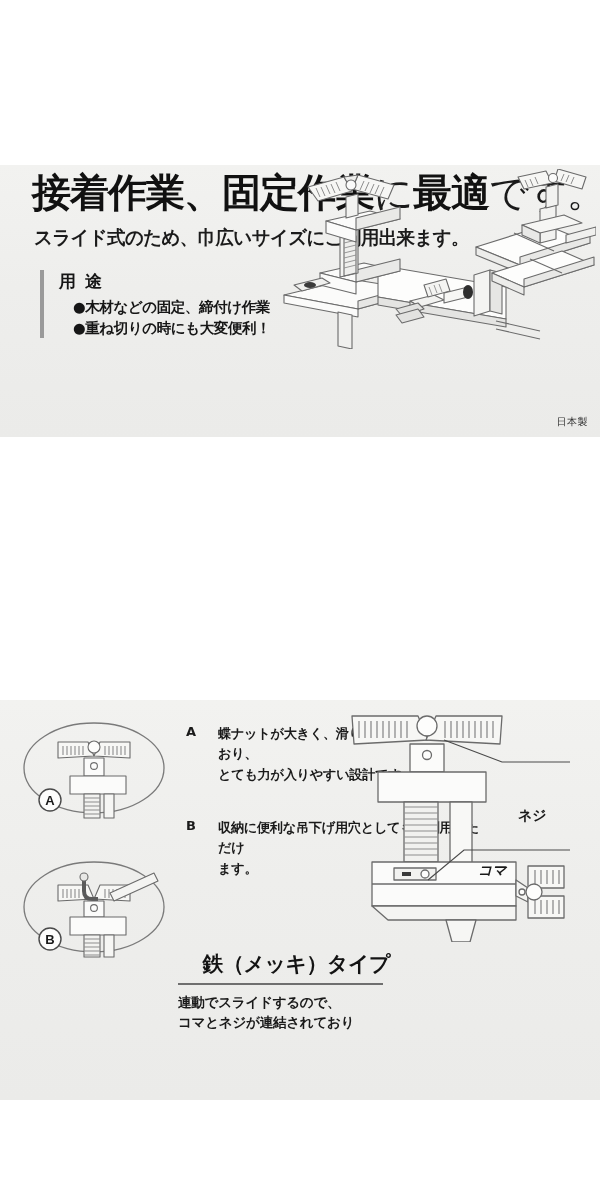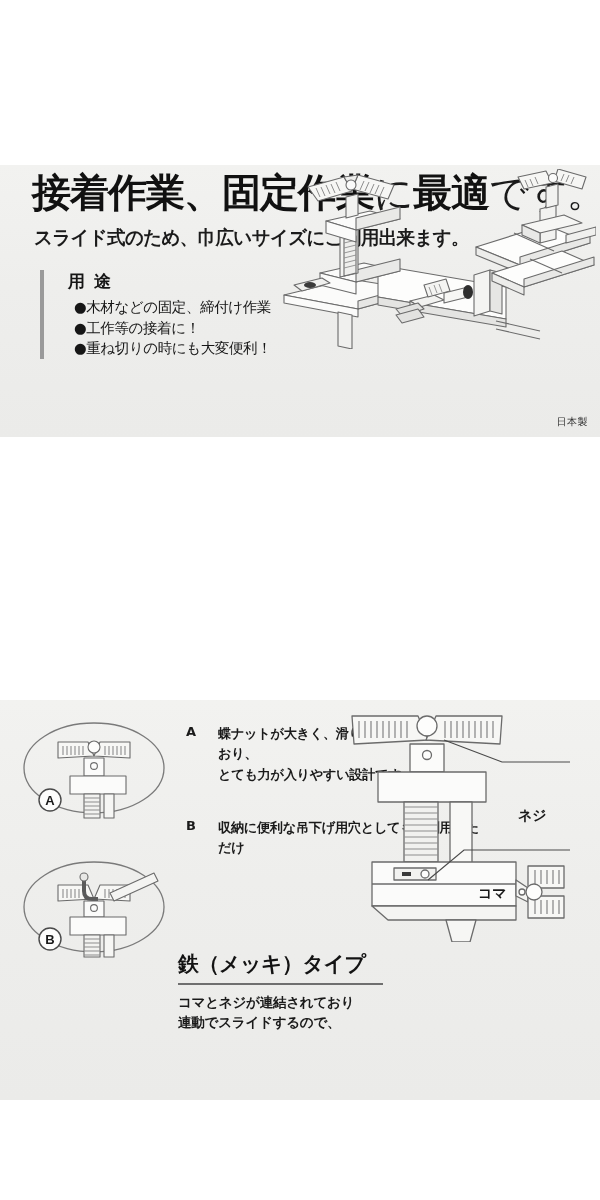--- a/index.html
+++ b/index.html
@@ -39,34 +39,34 @@
     font-size:19px;font-weight:bold;
     color:#1b1b1b;
     letter-spacing:-0.6px;
     transform:scaleX(0.97);
     transform-origin:left center;
   }
 
   
   #usage-block{
     position:absolute;left:40px;top:105px;
-    padding-left:22px;
+    padding-left:13px;
     border-left:4px solid #9a9a9a;
   }
   #usage-heading{
     font-size:17px;font-weight:bold;color:#161616;
     letter-spacing:9px;
     margin:0 0 4px 2px;
   }
   .usage-item{
-    font-size:14.5px;font-weight:normal;color:#161616;
+    font-size:14.5px;font-weight:bold;color:#161616;
     line-height:1.42;
     white-space:nowrap;
     letter-spacing:-0.4px;
-    margin-left:8px;
+    margin-left:16px;
   }
 
   #made-in-japan{
     position:absolute;right:12px;bottom:8px;
     font-size:10px;font-weight:normal;color:#333;
     letter-spacing:0.5px;
   }
 
   
   #top-illustration{
@@ -96,20 +96,21 @@
     line-height:1.55;
     letter-spacing:-0.3px;
   }
 
   
   #type-block{position:absolute;left:178px;top:250px;width:212px;}
   #type-heading{
     font-size:21px;font-weight:bold;color:#131313;
     letter-spacing:-0.5px;white-space:nowrap;
     margin:0;
+    text-align:right;
   }
   #type-rule{
     height:2px;background:#6f6f6f;
     margin:5px 0 7px 0;width:205px;
   }
   .type-line{
     font-size:13.6px;font-weight:bold;color:#1a1a1a;
     line-height:1.5;letter-spacing:-0.3px;white-space:nowrap;
   }
 
@@ -117,37 +118,36 @@
   #clamp-diagram{
     position:absolute;left:332px;top:10px;
     width:262px;height:232px;
   }
   .callout-label{
     position:absolute;
     font-size:14px;font-weight:bold;color:#181818;
     letter-spacing:0px;
   }
   #callout-neji{left:478px;top:107px;margin-left:40px;}
-  #callout-koma{left:478px;top:185px;}
+  #callout-koma{left:478px;top:162px;font-style:italic;}
 </style>
 </head>
 <body>
 
 <section class="panel" id="panel-top">
 
   <div class="headline">
     <span class="hv">接着作業、固定作業</span><span class="lt">に</span><span class="hv">最適</span><span class="lt">です。</span>
   </div>
 
   <div class="subhead">スライド式のため、巾広いサイズにご利用出来ます。</div>
 
   <div id="usage-block">
     <div id="usage-heading">用途</div>
     <div class="usage-item">●木材などの固定、締付け作業</div>
-    <div class="usage-item">●工作等の接着に！</div>
     <div class="usage-item">●重ね切りの時にも大変便利！</div>
   </div>
 
   <svg id="top-illustration" viewBox="0 0 318 180">
     <g fill="#fbfbfa" stroke="#6b6b6b" stroke-width="1.1" stroke-linejoin="round">
 
       <path d="M6 126 L72 110 L146 122 L80 140 Z"></path>
       <path d="M6 126 L6 134 L80 148 L80 140 Z"></path>
       <path d="M80 140 L146 122 L146 114 L80 132 Z" fill="#e6e6e4"></path>
 
@@ -338,28 +338,29 @@
     <div class="feature-text">
       <div>蝶ナットが大きく、滑り止め用の溝がついており、</div>
       <div>とても力が入りやすい設計です。</div>
     </div>
   </div>
 
   <div class="feature" id="feature-b">
     <span class="feature-key">B</span>
     <div class="feature-text">
       <div>収納に便利な吊下げ用穴としてもご利用いただけ</div>
+      <div>ます。</div>
     </div>
   </div>
 
   <div id="type-block">
     <div id="type-heading">鉄（メッキ）タイプ</div>
     <div id="type-rule"></div>
+    <div class="type-line">連動でスライドするので、</div>
     <div class="type-line">コマとネジが連結されており</div>
-    <div class="type-line">連動でスライドするので、</div>
   </div>
 
   <svg id="clamp-diagram" viewBox="0 0 262 232">
     <g fill="#fbfbfa" stroke="#6b6b6b" stroke-width="1.3" stroke-linejoin="round">
 
       <path d="M20 6 L86 6 L96 30 L22 34 Z" fill="#f7f7f5"></path>
       <path d="M104 6 L170 6 L168 34 L94 30 Z" fill="#f7f7f5"></path>
       <g stroke="#8d8d8d" stroke-width="1.3">
         <line x1="27" y1="11" x2="27" y2="28"></line>
           <line x1="33" y1="11" x2="33" y2="28"></line>

